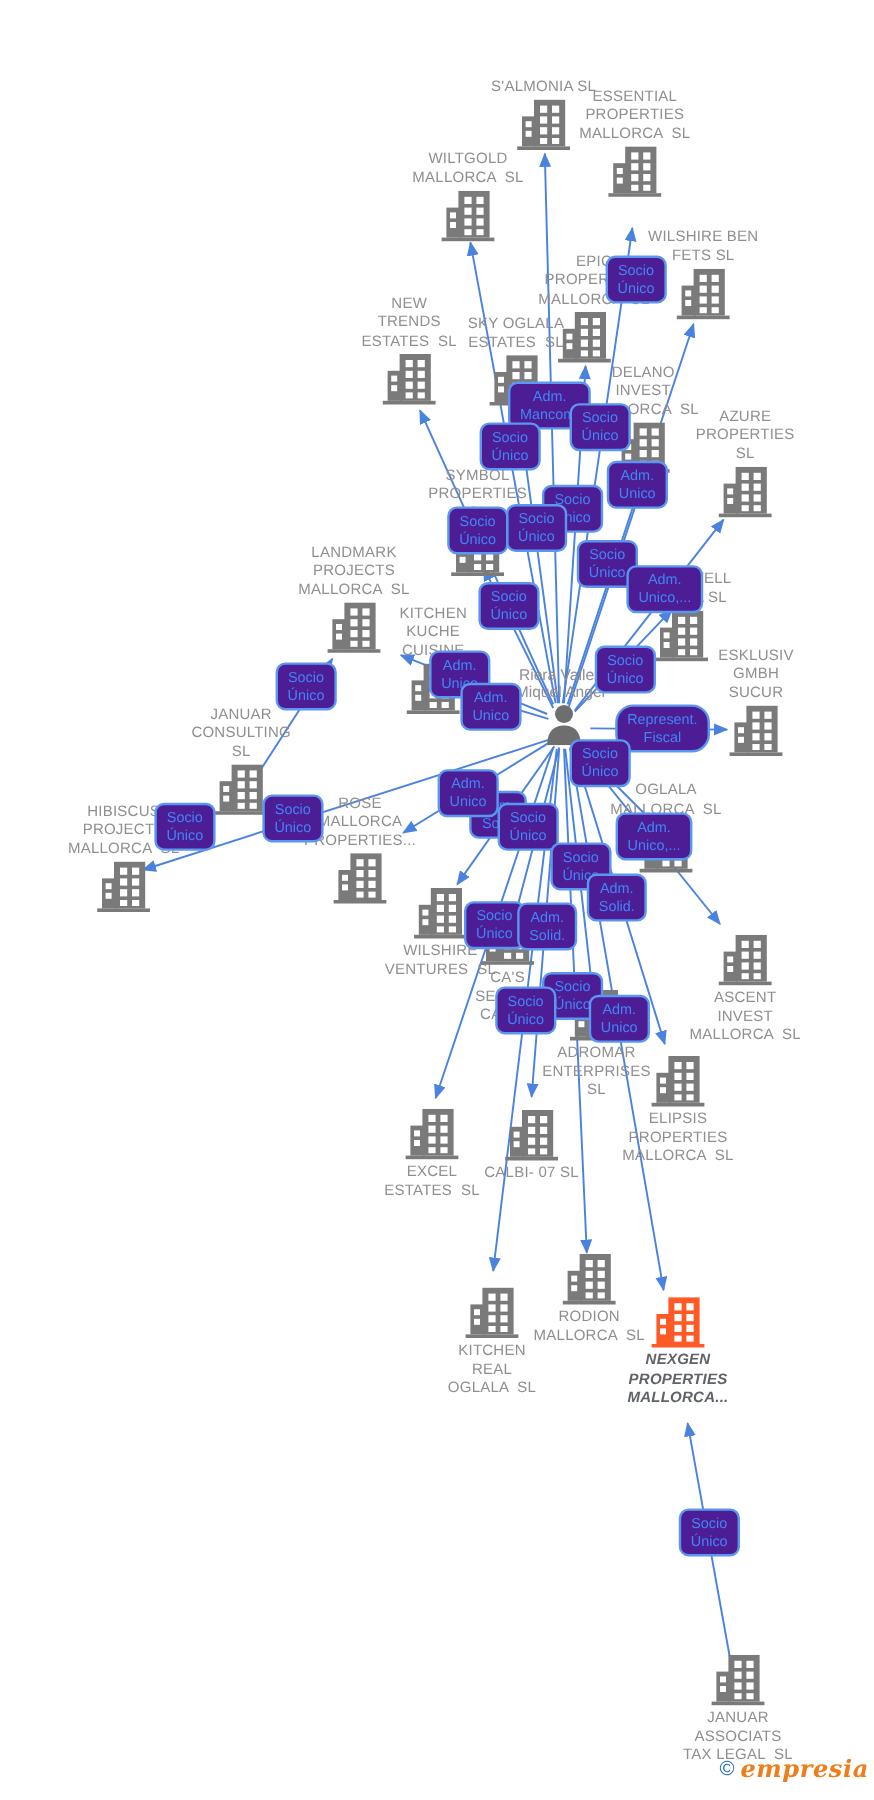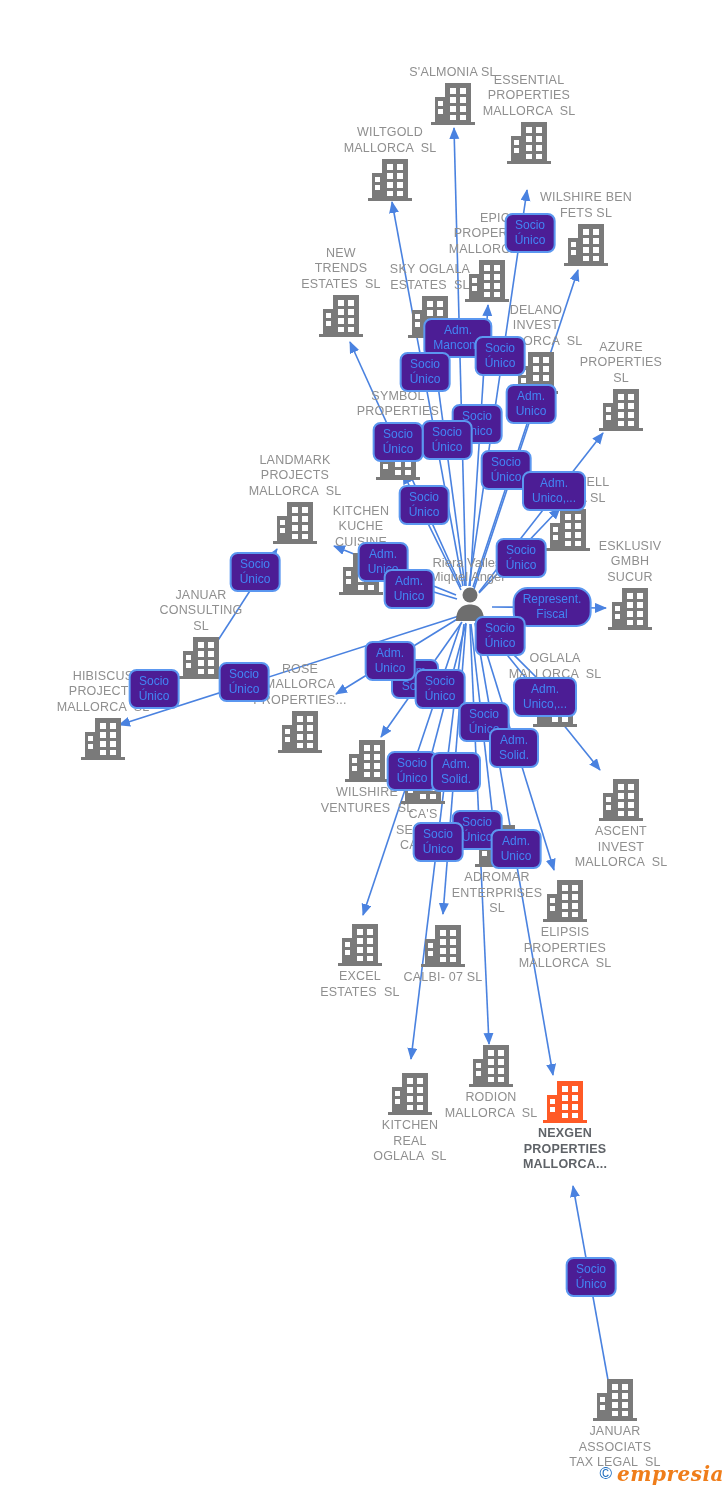--- a/index.html
+++ b/index.html
@@ -3,21 +3,21 @@
 <meta charset="utf-8">
 <style>
   html,body{margin:0;padding:0;background:#fff;}
   #canvas{position:relative;width:728px;height:1500px;background:#fff;overflow:hidden;
           font-family:"Liberation Sans", sans-serif;}
   #edges{position:absolute;left:0;top:0;z-index:1;}
   .bld{position:absolute;z-index:2;transform:translate(-50%,-50%);line-height:0;}
   .clabel{position:absolute;z-index:2;width:170px;transform:translateX(-50%);
           text-align:center;color:#8f8f8f;font-size:12.5px;line-height:15.5px;letter-spacing:.2px;}
   .clabel div{white-space:pre;}
-  .clabel.bold{color:#5f6368;font-weight:bold;}
+  .clabel.bold{color:#5f6368;font-weight:bold;font-style:italic;}
   .elabel{position:absolute;z-index:3;transform:translate(-50%,-50%);
           background:#4c1d95;border:2px solid #5b97f0;border-radius:8px;
           color:#4285f4;font-size:12px;line-height:15px;padding:3px 8px;text-align:center;}
   .elabel div{white-space:pre;}
   .person-icon{position:absolute;z-index:2;transform:translate(-50%,-50%);line-height:0;}
   .person-name{position:absolute;z-index:2;width:140px;transform:translateX(-50%);
                text-align:center;color:#8f8f8f;font-size:13px;line-height:13.5px;}
   .watermark{position:absolute;right:4px;top:1462px;z-index:4;display:flex;align-items:center;gap:5px;}
   .watermark .cp{color:#1a6bbf;font-size:17px;}
   .watermark .brand{color:#ef7d1a;font-size:20px;font-family:"DejaVu Serif", serif;

